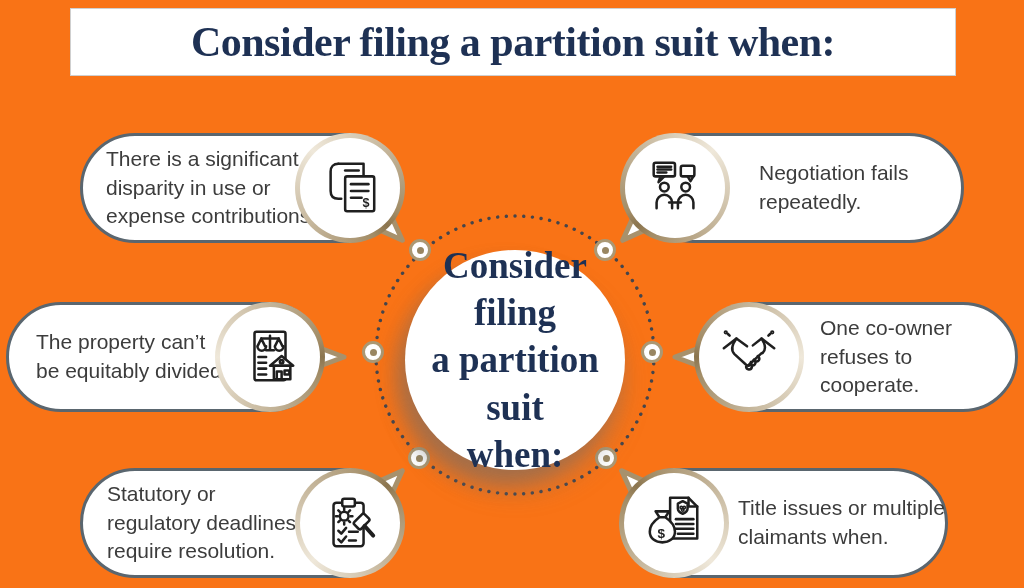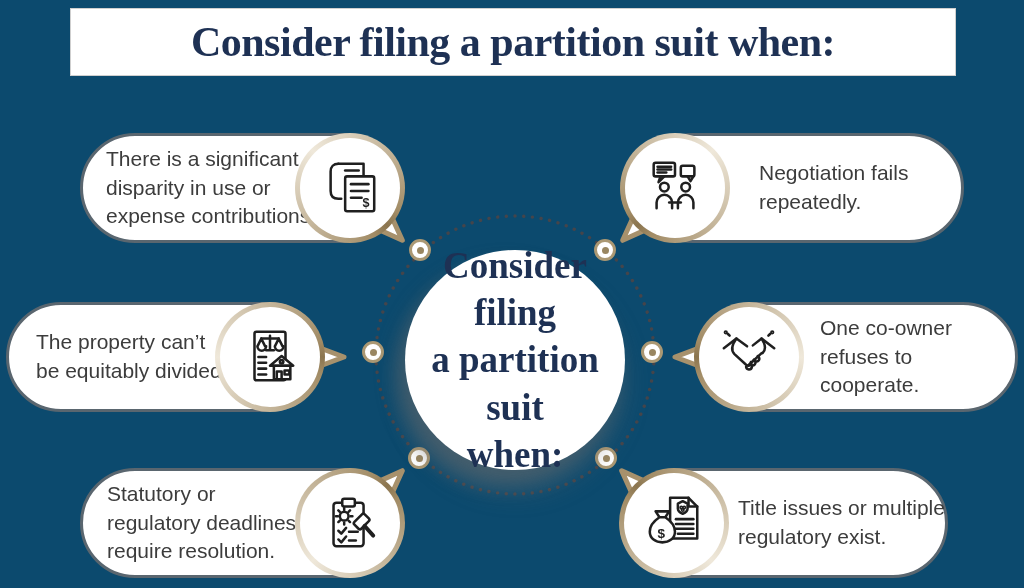--- a/index.html
+++ b/index.html
@@ -1,17 +1,17 @@
 <!DOCTYPE html>
 <html><head>
 <meta charset="utf-8">
 <style>
   html,body{margin:0;padding:0;background:#ffffff;}
   .canvas{
-    position:relative;width:1024px;height:588px;overflow:hidden;background:#0c4a6e;
+    position:relative;width:1024px;height:588px;overflow:hidden;background:#f97316;
     font-family:"Liberation Sans",sans-serif;
   }
   
   .title-box{
     position:absolute;left:70px;top:8px;width:884px;height:66px;
     background:#ffffff;border:1px solid #cfcfcf;
     display:flex;align-items:center;justify-content:center;
   }
   .title-text{
     margin:0;font-family:"Liberation Serif",serif;font-weight:700;font-size:42px;
@@ -113,21 +113,21 @@
   <div class="pill pill-tr">
     <p class="pill-text">Negotiation fails
 repeatedly.</p>
   </div>
   <div class="pill pill-mr">
     <p class="pill-text">One co-owner
 refuses to cooperate.</p>
   </div>
   <div class="pill pill-br">
     <p class="pill-text">Title issues or multiple
-regulatory exist.</p>
+claimants when.</p>
   </div>
 
   <div class="tail tail-tl">
     <svg width="80" height="36">
         <path d="M34 3 L74 18 L34 33 Z" fill="#fff" stroke="#a7916c" stroke-width="5" stroke-linejoin="round"></path>
       </svg>
   </div>
   <div class="tail tail-ml">
     <svg width="80" height="36">
         <path d="M34 3 L74 18 L34 33 Z" fill="#fff" stroke="#a7916c" stroke-width="5" stroke-linejoin="round"></path>

